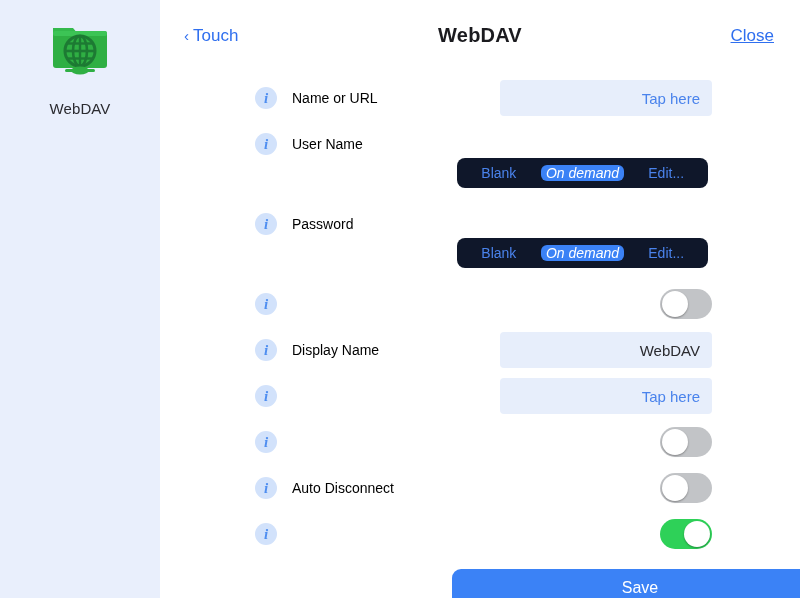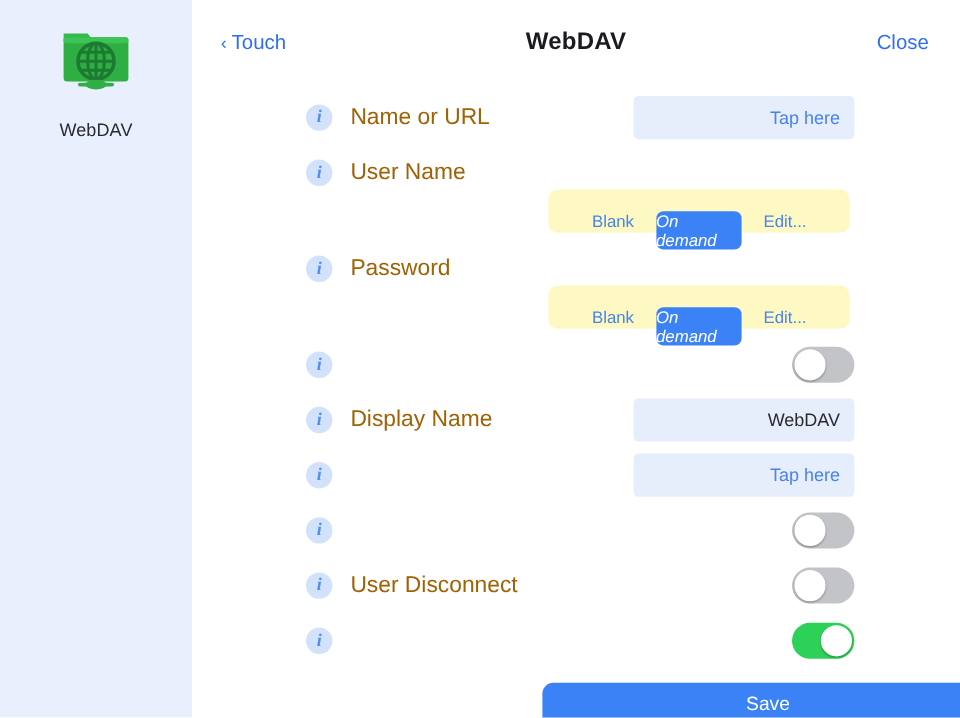--- a/index.html
+++ b/index.html
@@ -91,20 +91,21 @@
     color: #1b1b1f;
     letter-spacing: .2px;
   }
   .close-btn {
     position: absolute;
     right: 26px;
     top: 26px;
     font-size: 17px;
     color: #2f6fef;
     cursor: pointer;
+    text-decoration: underline;
   }
 
   
   .form {
     position: absolute;
     left: 0;
     right: 0;
     top: 66px;
     bottom: 0;
   }
@@ -125,30 +126,30 @@
     color: #4f8ef0;
     font-family: "Liberation Serif", serif;
     font-weight: bold;
     font-size: 15px;
     line-height: 22px;
     text-align: center;
     font-style: italic;
   }
   .row-label {
     margin-left: 15px;
-    font-size: 19px;
-    color: #a16207;
+    font-size: 14px;
+    color: #000000;
     white-space: nowrap;
     text-align: right;
   }
 
   
   .field {
     position: absolute;
-    width: 184px;
+    width: 212px;
     height: 36px;
     right: 0;
     background: #e7eefb;
     border-radius: 4px;
     display: flex;
     align-items: center;
     justify-content: flex-end;
     padding-right: 12px;
     box-sizing: border-box;
     font-size: 15px;
@@ -180,25 +181,25 @@
   }
   .toggle.on { background: #2ed158; }
   .toggle.on .knob { left: 24px; }
 
   
   .segmented {
     position: absolute;
     left: 297px;
     right: 92px;
     height: 30px;
-    background: #fef9c3;
+    background: #0f172a;
     border-radius: 8px;
     display: flex;
-    align-items: flex-start;
-    padding: 18px;
+    align-items: center;
+    padding: 0;
     box-sizing: border-box;
   }
   .seg {
     flex: 1 1 0;
     display: flex;
     align-items: center;
     justify-content: center;
     font-size: 14px;
     color: #4a83ec;
     border-radius: 6px;
@@ -318,21 +319,21 @@
 
       <div class="row" style="top:358px;">
         <span class="info-icon">i</span>
         <span class="toggle">
           <span class="knob"></span>
         </span>
       </div>
 
       <div class="row" style="top:404px;">
         <span class="info-icon">i</span>
-        <span class="row-label">User Disconnect</span>
+        <span class="row-label">Auto Disconnect</span>
         <span class="toggle">
           <span class="knob"></span>
         </span>
       </div>
 
       <div class="row" style="top:450px;">
         <span class="info-icon">i</span>
         <span class="toggle on">
           <span class="knob"></span>
         </span>

